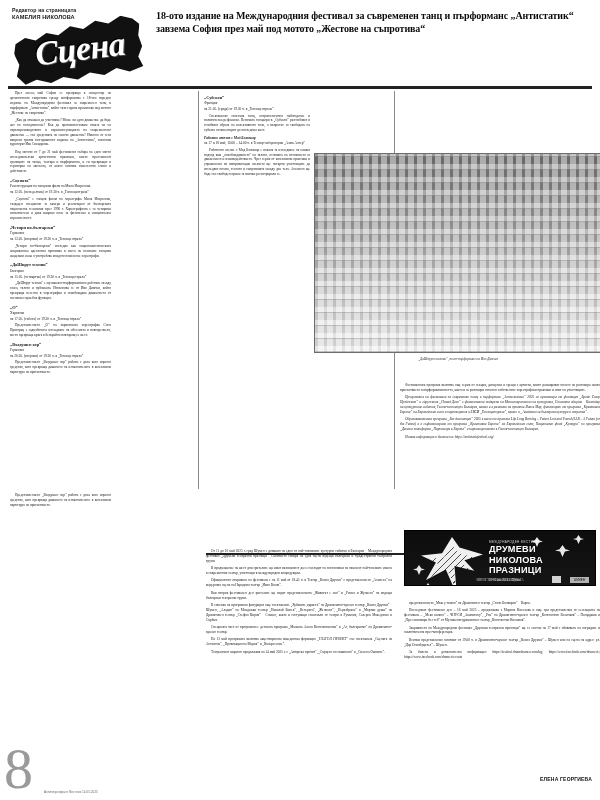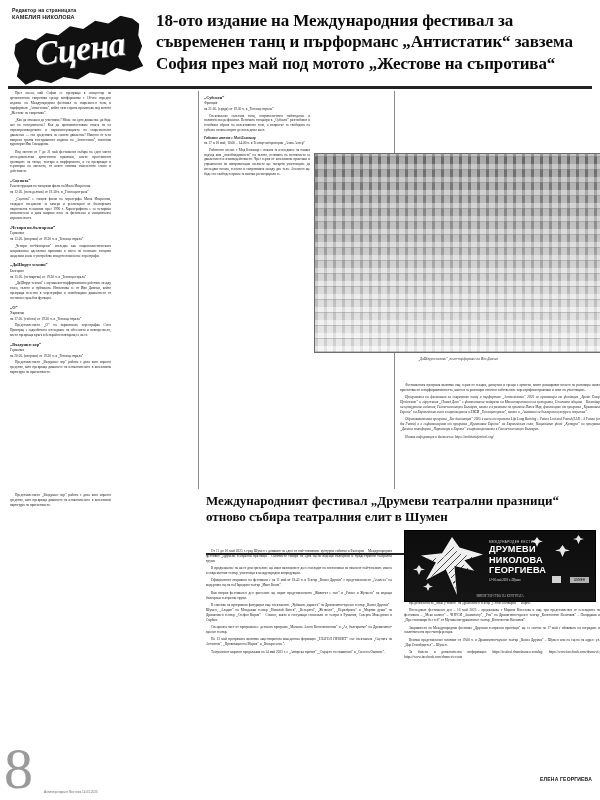--- a/index.html
+++ b/index.html
@@ -31,21 +31,21 @@
     transform:rotate(-7deg);
     display:flex;align-items:center;justify-content:center;
     font-family:"Liberation Serif", serif;
     font-weight:bold;font-style:italic;
     font-size:34px;color:#fff;letter-spacing:-0.5px;
     text-shadow:1px 1px 0 #555,-1px -1px 0 #000;
   }
   .headline-main{
     position:absolute;left:148px;top:4px;right:2px;
     font-family:"Liberation Serif", serif;
-    font-weight:bold;font-size:17px;line-height:1.26;
+    font-weight:bold;font-size:10px;line-height:1.26;
     color:#0b0b0b;letter-spacing:-0.1px;
   }
 
   
   .rule-thick{height:3px;background:#222;margin:2px 0 0 0;}
 
   
   .top-area{position:relative;height:398px;margin-top:2px;}
   .col{position:absolute;top:0;font-size:3.45px;line-height:1.42;text-align:justify;color:#1b1b1b;}
   .col p{margin:0 0 2.5px 0;text-indent:5px;}
@@ -88,21 +88,21 @@
     font-weight:bold;font-size:13px;line-height:1.26;color:#0b0b0b;
   }
   .bcol{position:absolute;font-size:3.45px;line-height:1.42;text-align:justify;color:#1b1b1b;}
   .bcol p{margin:0 0 2.5px 0;text-indent:5px;}
   .bcol-1{left:2px;top:0;width:101px;}
   .bcol-2{left:198px;top:56px;width:186px;}
   .bcol-3{left:396px;top:108px;width:196px;}
 
   
   .banner{
-    position:absolute;left:404px;top:530px;width:192px;height:72px;
+    position:absolute;left:404px;top:530px;width:192px;height:56px;
     background:linear-gradient(180deg,#0d0d0d,#151515);
     border:1px solid #000;box-sizing:border-box;overflow:hidden;
   }
   .banner .bird{
     position:absolute;left:16px;top:6px;width:62px;height:58px;
     background:#efefef;
     clip-path:polygon(50% 0%,62% 18%,100% 30%,70% 40%,86% 58%,54% 50%,58% 100%,40% 56%,8% 74%,24% 44%,0% 32%,34% 28%);
   }
   .banner .bird-lines{
     position:absolute;left:22px;top:14px;width:50px;height:44px;
@@ -210,21 +210,20 @@
       <p class="ital">Програмата на фестивала за съвременен танц и пърформанс „Антистатик“ 2025 се организира от фондация „Брейн Стор Проджект“ и сдружение „Номад Денс“ с финансовата подкрепа на Министерството на културата, Столична община – Календар на културните събития, Гьоте-институт България, както и в рамките на проекта Dance Map, финансиран от програма „Креативна Европа“ на Европейския съюз и партньорите в ЕВСИ „Топлоцентрала“, както и „Академия за българска култура и изкуства“.</p>
       <p class="ital">Образователната програма „Без дистанция“ 2025 е част от проекта Life Long Burning – Future Lost and Found (LLB – A Future for the Future) и е съфинансирана от програма „Креативна Европа“ на Европейския съюз, Национален фонд „Култура“ по програма „Десета платформа „Партньори в Европа“ и партньорството в Гьоте-институт България.</p>
       <p class="ital">Повече информация и билети на: https://antistaticfestival.org/</p>
     </div>
 
     <div class="ab-mark">АВ</div>
     <div class="rule-bottomline"></div>
   </div>
 
   <div class="bottom-area">
-    <div class="headline-2">Международният фестивал „Друмеви театрални празници“ отново събира театралния елит в Шумен</div>
 
     <div class="bcol bcol-1">
       <p>Представлението „Въздушен хор“ работи с дъха като изразно средство, като превръща дишането на изпълнителите в колективна партитура на присъствието.</p>
     </div>
 
     <div class="bcol bcol-2">
       <p>От 11 до 16 май 2025 г. град Шумен е домакин на едно от най-значимите културни събития в България – Международния фестивал „Друмеви театрални празници“. Събитието събира на една сцена водещи български и чуждестранни театрални трупи.</p>
       <p>В продължение на шест дни зрителите ще имат възможност да се насладят на постановки на някои от най-големите имена в съвременния театър, участници в международни копродукции.</p>
       <p>Официалното откриване на фестивала е на 11 май от 18.45 ч. в Театър „Васил Друмев“ с представлението „Ахилеса“ на модерната сцена на Народния театър „Иван Вазов“.</p>
       <p>Във втория фестивален ден зрителите ще видят представленията „Животът е сън“ и „Ромео и Жулиета“ на водещи български театрални трупи.</p>
@@ -248,21 +247,21 @@
     <div class="bird-lines"></div>
     <div class="dove" style="left:126px;top:6px;width:12px;height:10px;"></div>
     <div class="dove" style="left:150px;top:14px;width:15px;height:12px;"></div>
     <div class="dove" style="left:168px;top:4px;width:11px;height:9px;"></div>
     <div class="dove" style="left:8px;top:34px;width:12px;height:10px;"></div>
     <div class="dove" style="left:18px;top:52px;width:10px;height:8px;"></div>
     <div class="btxt">
       <div class="btop">МЕЖДУНАРОДЕН ФЕСТИВАЛ</div>
       <div class="bline">ДРУМЕВИ</div>
       <div class="bline">НИКОЛОВА</div>
-      <div class="bline">ГЕОРГИЕВА</div>
+      <div class="bline">ПРАЗНИЦИ</div>
       <div class="bsub">11-16 май 2025 г. Шумен</div>
     </div>
     <div class="badge2"></div>
     <div class="badge">ШУМЕН</div>
     <div class="logos">МИНИСТЕРСТВО НА КУЛТУРАТА</div>
   </div>
 
   <div class="byline">ЕЛЕНА ГЕОРГИЕВА</div>
   <div class="pagenum">8</div>
   <div class="footer-imprint">Антиперспирант Вестник 14.05.2025</div>

